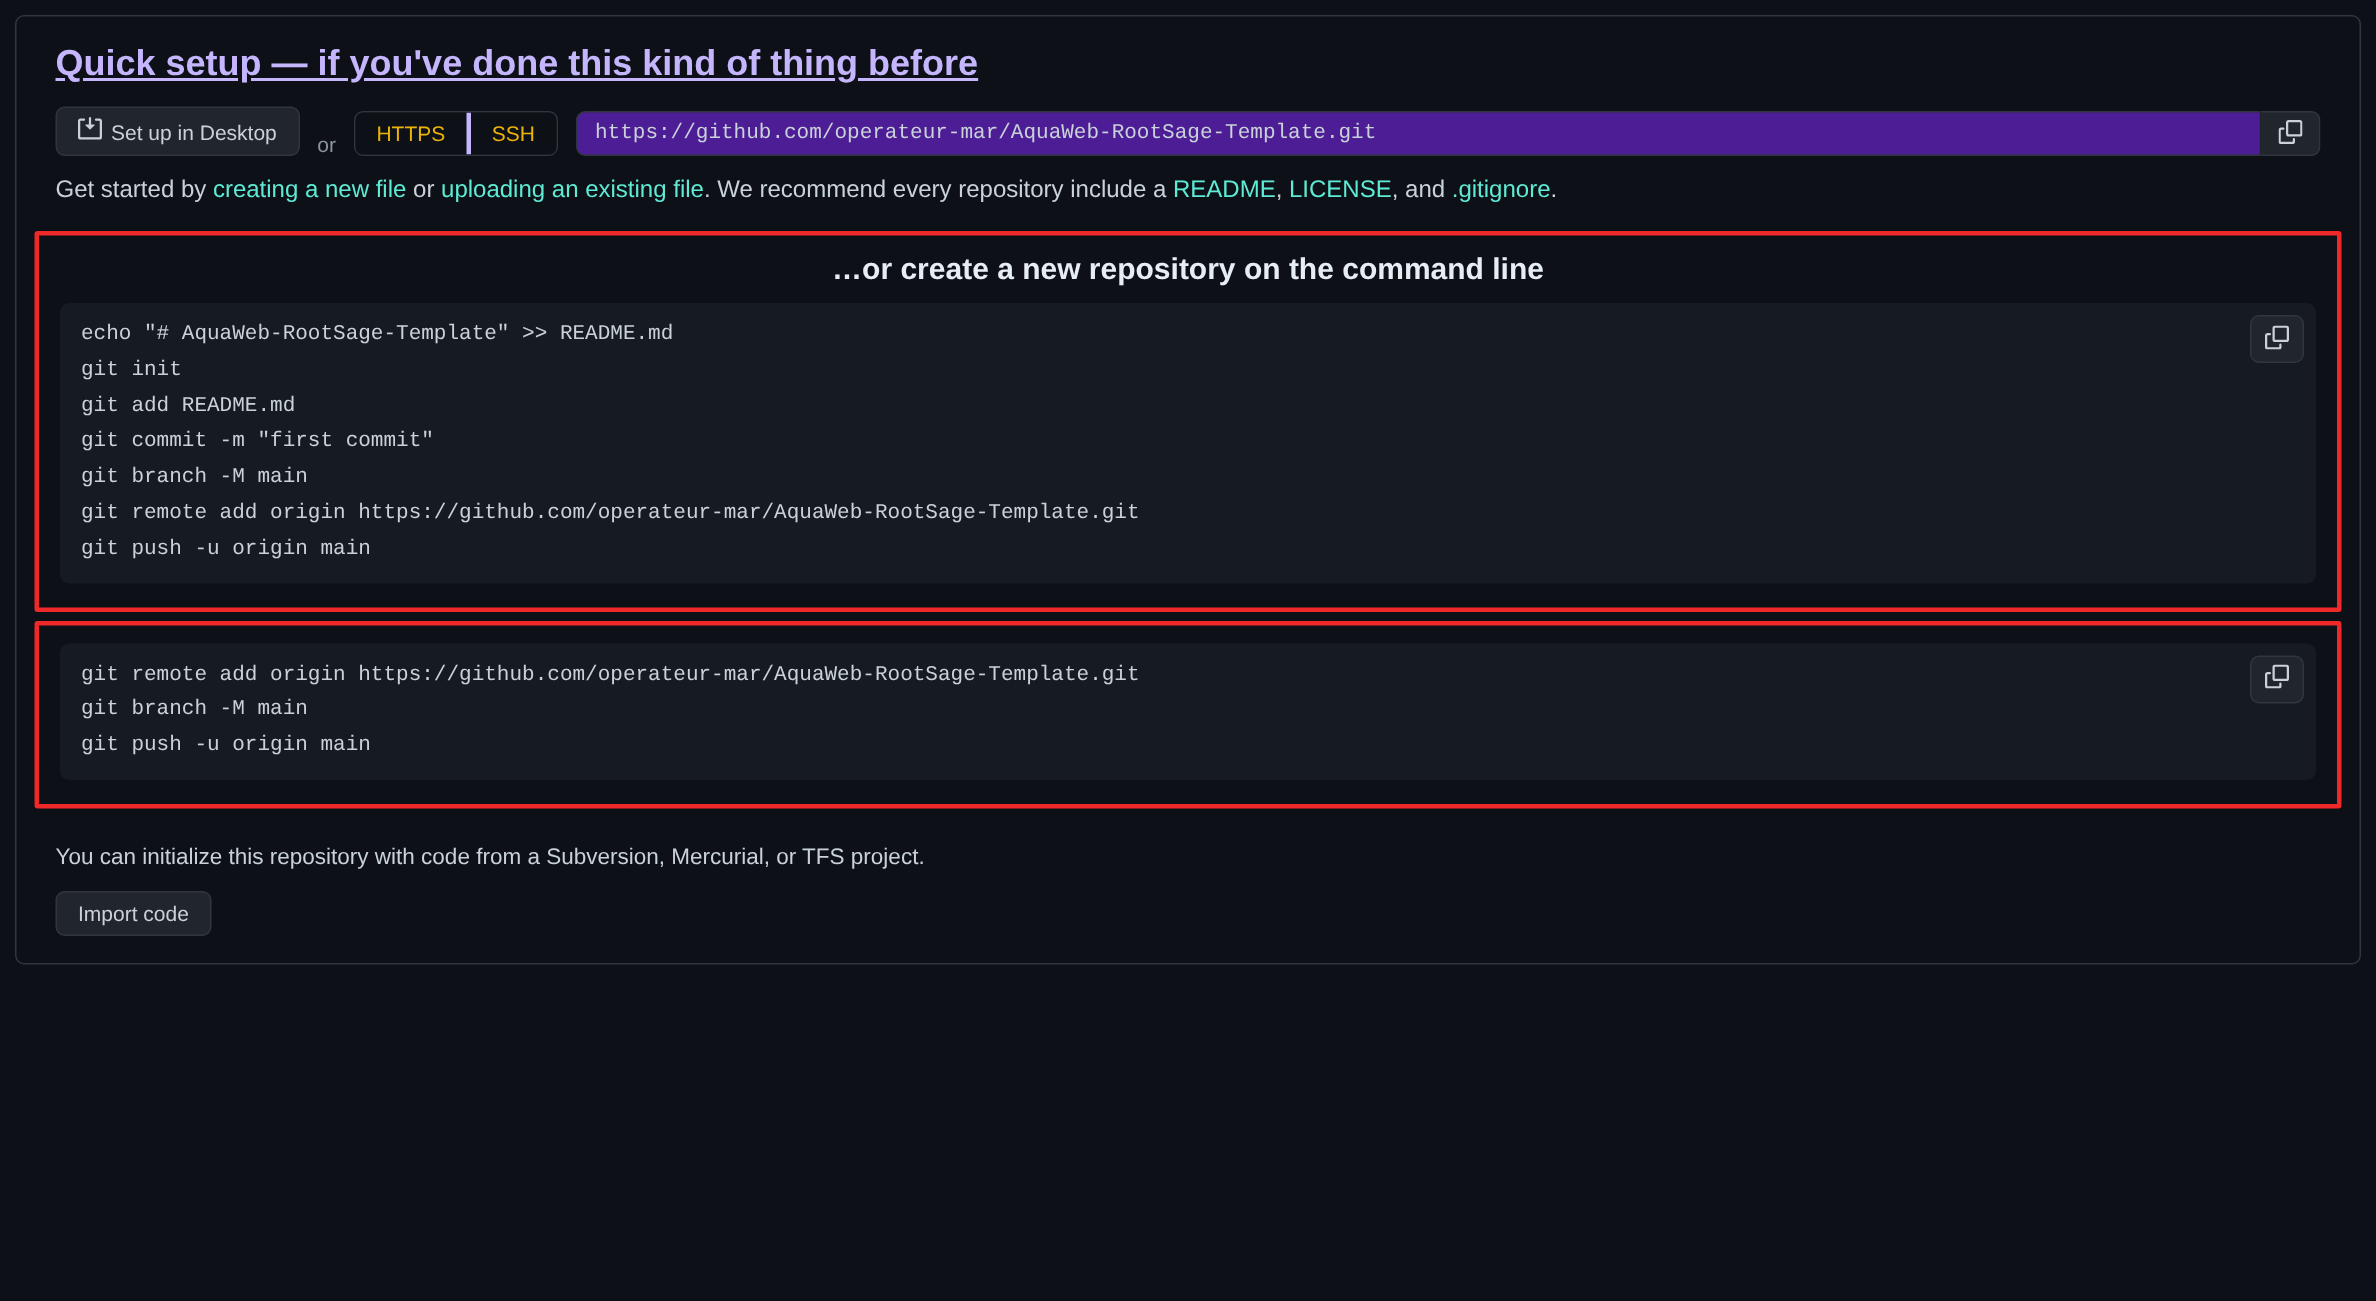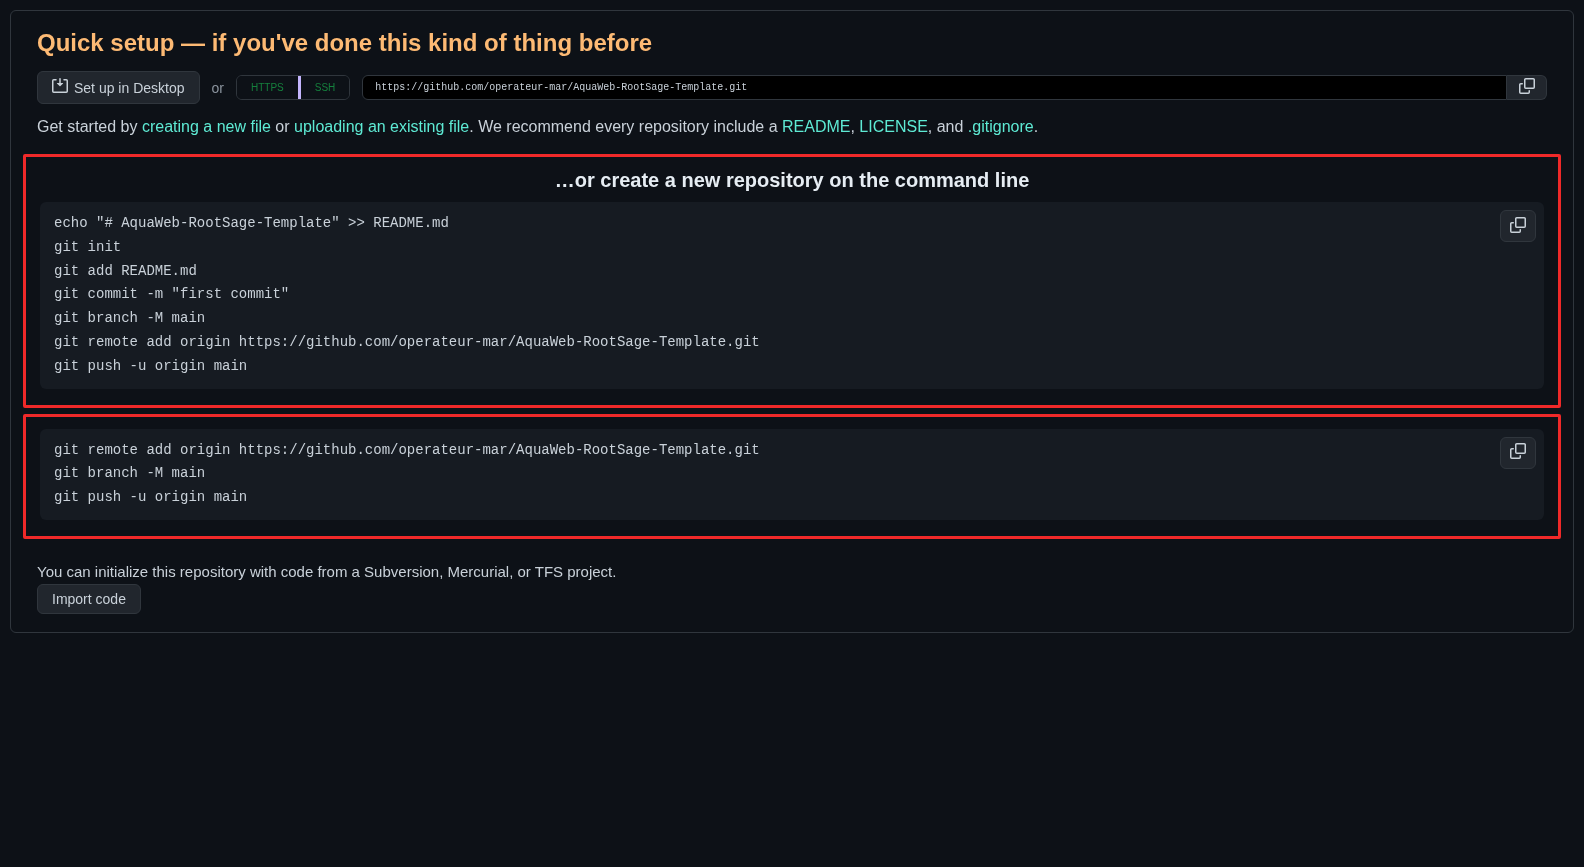--- a/index.html
+++ b/index.html
@@ -15,33 +15,34 @@
     border: 1px solid #30363d;
     border-radius: 6px;
     background: #0d1117;
   }
   .quick-setup-header {
     padding: 18px 26px 0 26px;
   }
   h2 {
     font-size: 24px;
     font-weight: 600;
-    color: #fdba74;
+    color: #c4b5fd;
     margin: 0 0 14px 0;
+    text-decoration: underline;
   }
   h3 {
     font-size: 20px;
     font-weight: 600;
     color: #e6edf3;
     margin: 0 0 10px 0;
     text-align: center;
   }
   .setup-row {
     display: flex;
-    align-items: center;
+    align-items: flex-end;
     gap: 12px;
     margin-bottom: 14px;
   }
   .btn {
     display: inline-flex;
     align-items: center;
     gap: 6px;
     padding: 6px 14px;
     font-size: 14px;
     font-weight: 500;
@@ -61,42 +62,42 @@
     font-weight: 500;
   }
   .protocol-group {
     display: inline-flex;
     border: 1px solid #30363d;
     border-radius: 6px;
     overflow: hidden;
   }
   .protocol-btn {
     padding: 6px 14px;
-    font-size: 10px;
+    font-size: 14px;
     font-weight: 500;
-    color: #15803d;
+    color: #eab308;
     background: #0d1117;
     border: none;
     cursor: pointer;
   }
   .protocol-btn + .protocol-btn {
     border-left: 3px solid #c4b5fd;
   }
   .url-group {
     flex: 1;
     display: flex;
     align-items: stretch;
   }
   .url-input {
     flex: 1;
     padding: 6px 12px;
     font-family: ui-monospace, SFMono-Regular, Consolas, "Liberation Mono", monospace;
-    font-size: 10px;
-    color: #c9d1d9;
-    background: #000000;
+    font-size: 14px;
+    color: #c9d1d9;
+    background: #4c1d95;
     border: 1px solid #30363d;
     border-radius: 6px 0 0 6px;
     outline: none;
   }
   .copy-btn-attached {
     display: flex;
     align-items: center;
     justify-content: center;
     width: 40px;
     background: #21262d;
@@ -157,21 +158,21 @@
     cursor: pointer;
   }
   .copy-floating svg {
     width: 16px;
     height: 16px;
     fill: #c9d1d9;
   }
   .subtext {
     color: #c9d1d9;
     font-size: 15px;
-    margin-bottom: 4px;
+    margin-bottom: 14px;
   }
 </style>
 </head>
 <body>
 
 <div class="container">
 
   <div class="quick-setup-header">
     <h2>Quick setup — if you've done this kind of thing before</h2>
 

